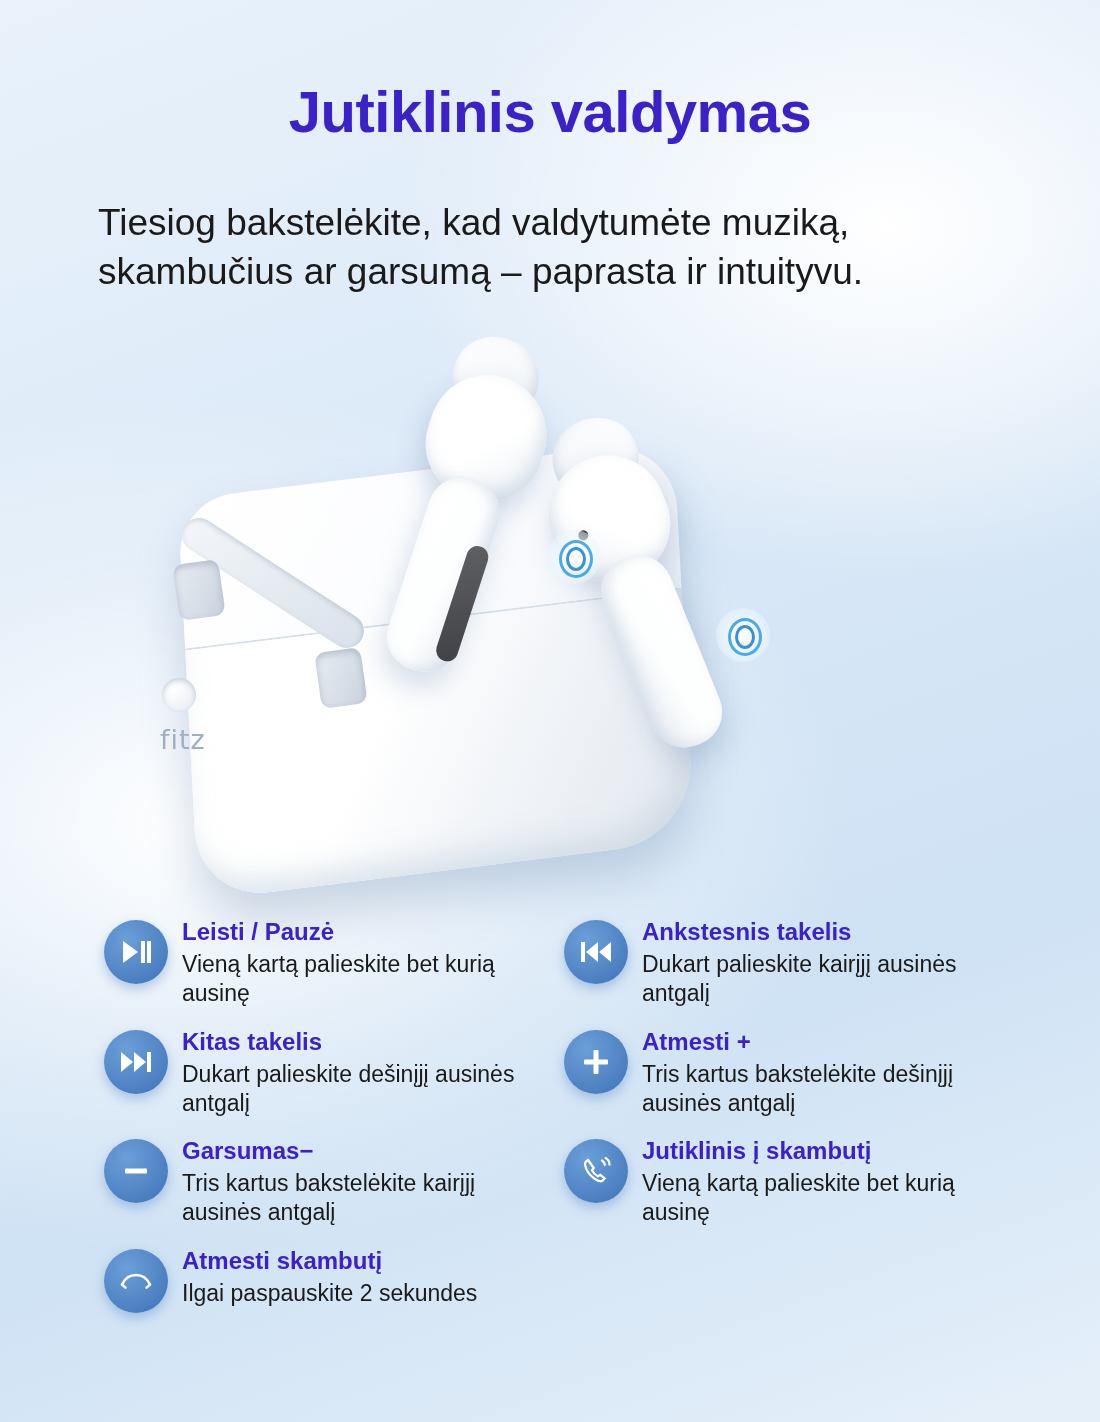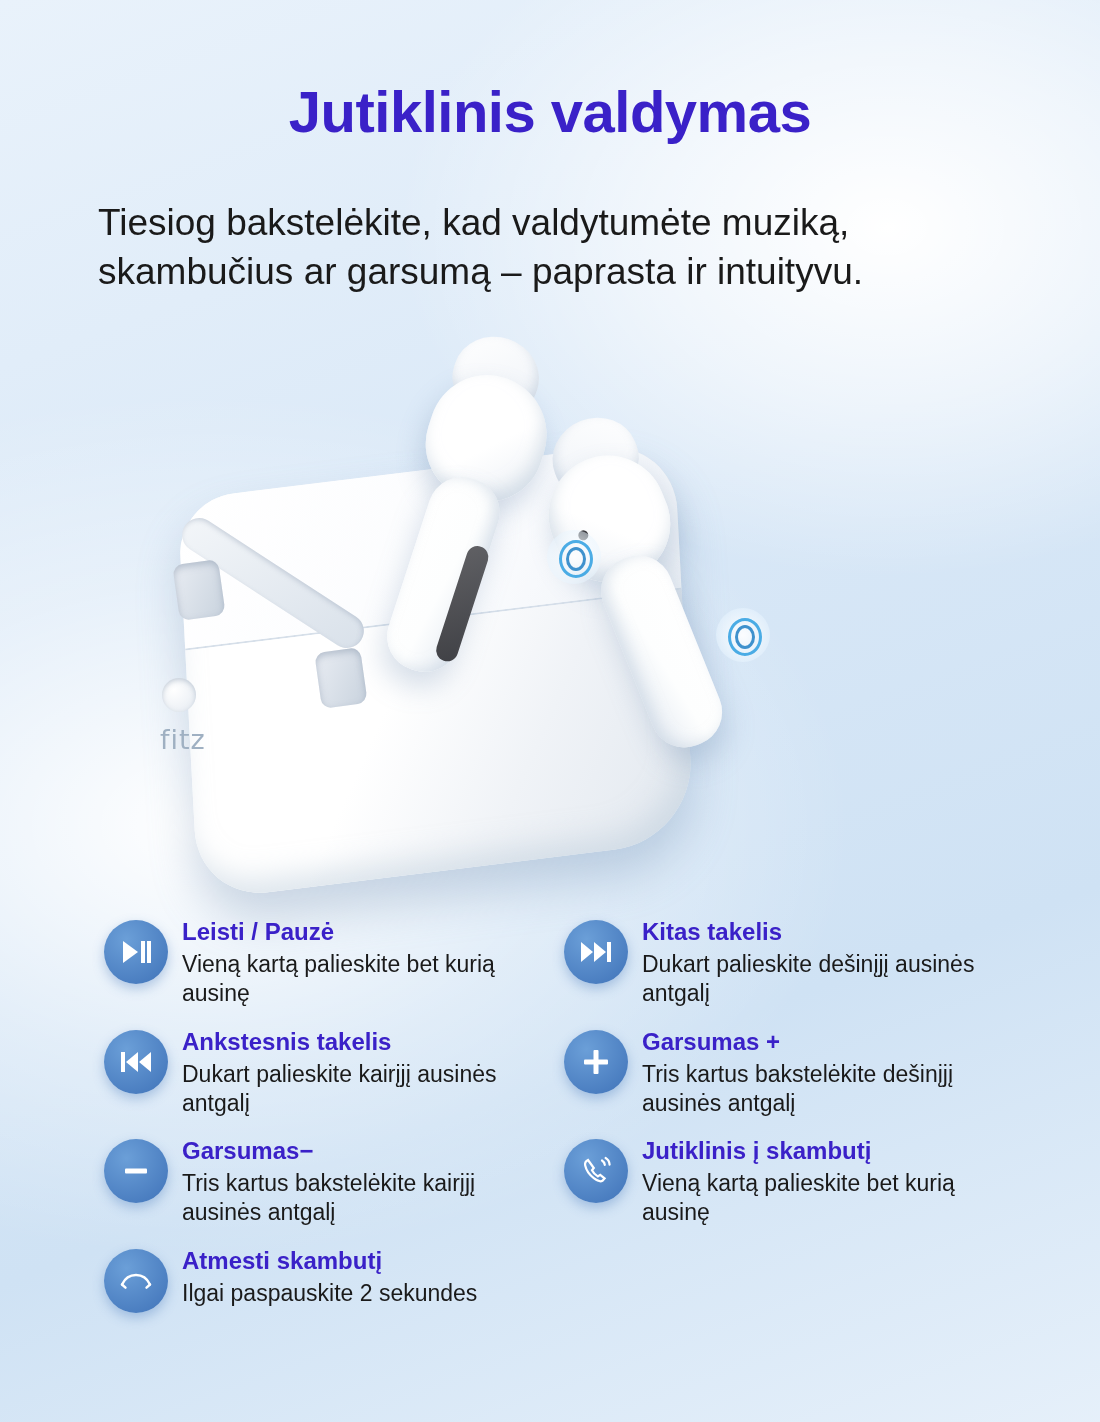--- a/index.html
+++ b/index.html
@@ -298,54 +298,54 @@
       </div>
       <div class="feature-text">
         <div class="feature-title">Leisti / Pauzė</div>
         <div class="feature-desc">Vieną kartą palieskite bet kurią ausinę</div>
       </div>
     </div>
 
     <div class="feature">
       <div class="feature-icon">
         <svg width="32" height="24" viewBox="0 0 32 24" fill="#fff">
+            <rect x="1" y="2" width="4" height="20"></rect>
+            <polygon points="18,2 18,22 6,12"></polygon>
+            <polygon points="31,2 31,22 19,12"></polygon>
+          </svg>
+      </div>
+      <div class="feature-text">
+        <div class="feature-title">Ankstesnis takelis</div>
+        <div class="feature-desc">Dukart palieskite kairįjį ausinės antgalį</div>
+      </div>
+    </div>
+
+    <div class="feature">
+      <div class="feature-icon">
+        <svg width="32" height="24" viewBox="0 0 32 24" fill="#fff">
             <polygon points="1,2 1,22 13,12"></polygon>
             <polygon points="14,2 14,22 26,12"></polygon>
             <rect x="27" y="2" width="4" height="20"></rect>
           </svg>
       </div>
       <div class="feature-text">
         <div class="feature-title">Kitas takelis</div>
         <div class="feature-desc">Dukart palieskite dešinįjį ausinės antgalį</div>
       </div>
     </div>
 
     <div class="feature">
       <div class="feature-icon">
-        <svg width="32" height="24" viewBox="0 0 32 24" fill="#fff">
-            <rect x="1" y="2" width="4" height="20"></rect>
-            <polygon points="18,2 18,22 6,12"></polygon>
-            <polygon points="31,2 31,22 19,12"></polygon>
-          </svg>
-      </div>
-      <div class="feature-text">
-        <div class="feature-title">Ankstesnis takelis</div>
-        <div class="feature-desc">Dukart palieskite kairįjį ausinės antgalį</div>
-      </div>
-    </div>
-
-    <div class="feature">
-      <div class="feature-icon">
         <svg width="30" height="30" viewBox="0 0 30 30" fill="#fff">
             <rect x="12.5" y="3" width="5" height="24" rx="1"></rect>
             <rect x="3" y="12.5" width="24" height="5" rx="1"></rect>
           </svg>
       </div>
       <div class="feature-text">
-        <div class="feature-title">Garsumas +</div>
+        <div class="feature-title">Atmesti +</div>
         <div class="feature-desc">Tris kartus bakstelėkite dešinįjį ausinės antgalį</div>
       </div>
     </div>
 
     <div class="feature">
       <div class="feature-icon">
         <svg width="30" height="30" viewBox="0 0 30 30" fill="#fff">
             <rect x="4" y="12.5" width="22" height="5" rx="1"></rect>
           </svg>
       </div>

